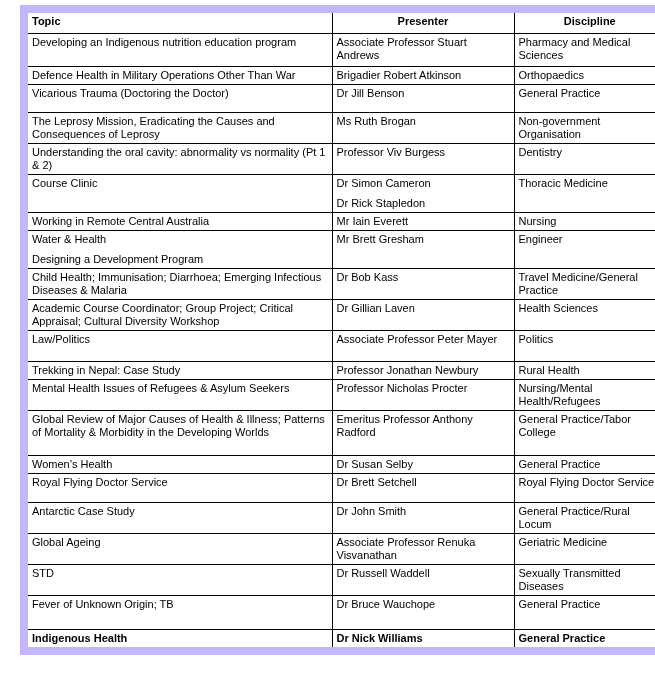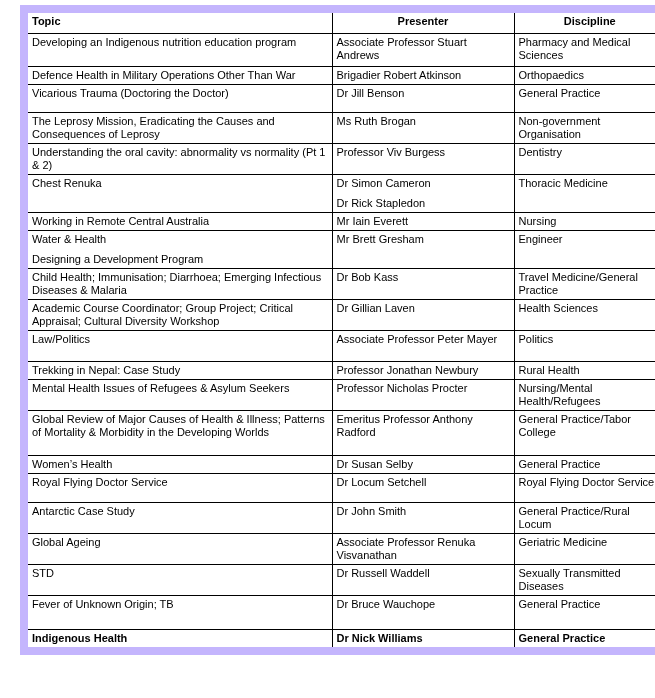--- a/index.html
+++ b/index.html
@@ -120,21 +120,21 @@
           </td>
           <td>
             <div class="para">Professor Viv Burgess</div>
           </td>
           <td>
             <div class="para">Dentistry</div>
           </td>
         </tr>
         <tr style="height: 33px;">
           <td>
-            <div class="para">Chest Renuka</div>
+            <div class="para">Course Clinic</div>
           </td>
           <td>
             <div class="para">Dr Simon Cameron</div>
             <div class="para">Dr Rick Stapledon</div>
           </td>
           <td>
             <div class="para">Thoracic Medicine</div>
           </td>
         </tr>
         <tr style="height: 18px;">
@@ -235,21 +235,21 @@
           </td>
           <td>
             <div class="para">General Practice</div>
           </td>
         </tr>
         <tr style="height: 29px;">
           <td>
             <div class="para">Royal Flying Doctor Service</div>
           </td>
           <td>
-            <div class="para">Dr Locum Setchell</div>
+            <div class="para">Dr Brett Setchell</div>
           </td>
           <td>
             <div class="para">Royal Flying Doctor Service</div>
           </td>
         </tr>
         <tr style="height: 29px;">
           <td>
             <div class="para">Antarctic Case Study</div>
           </td>
           <td>

